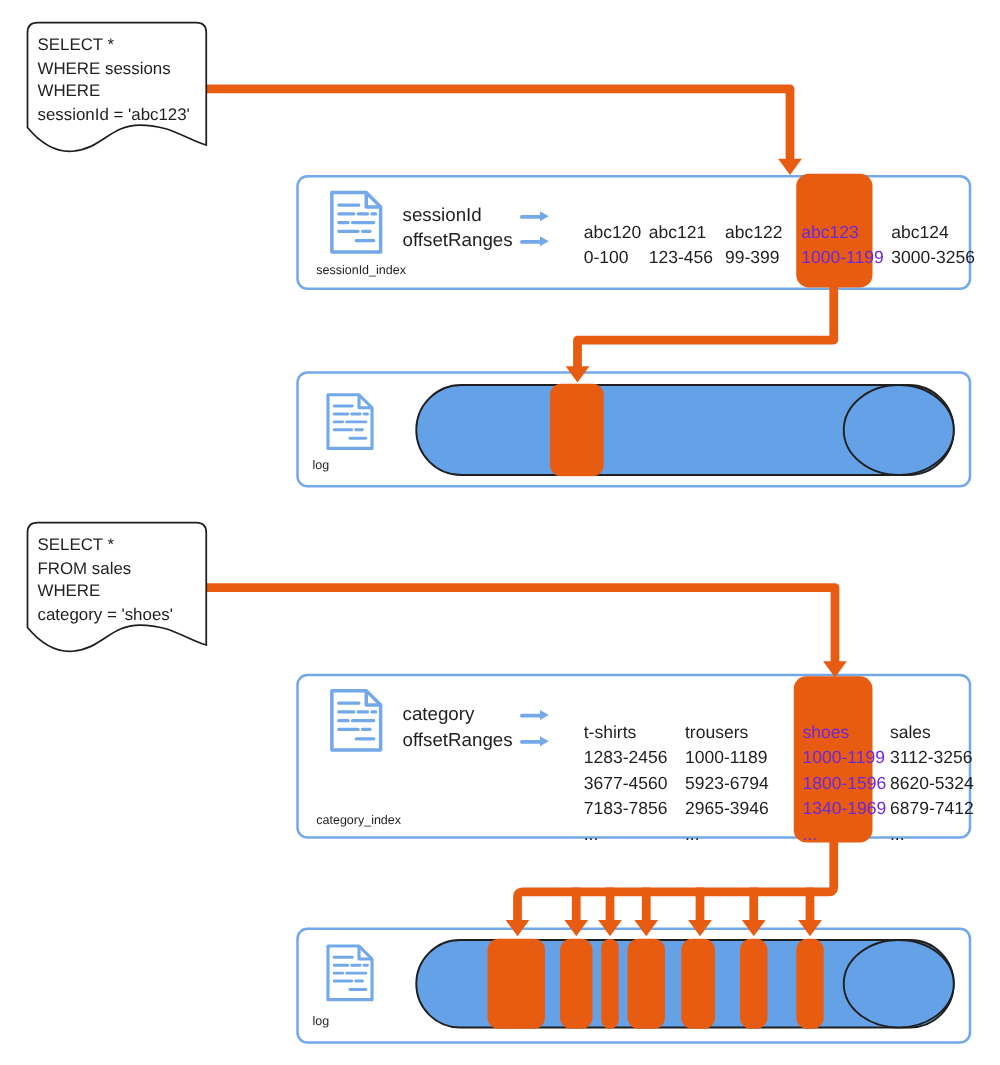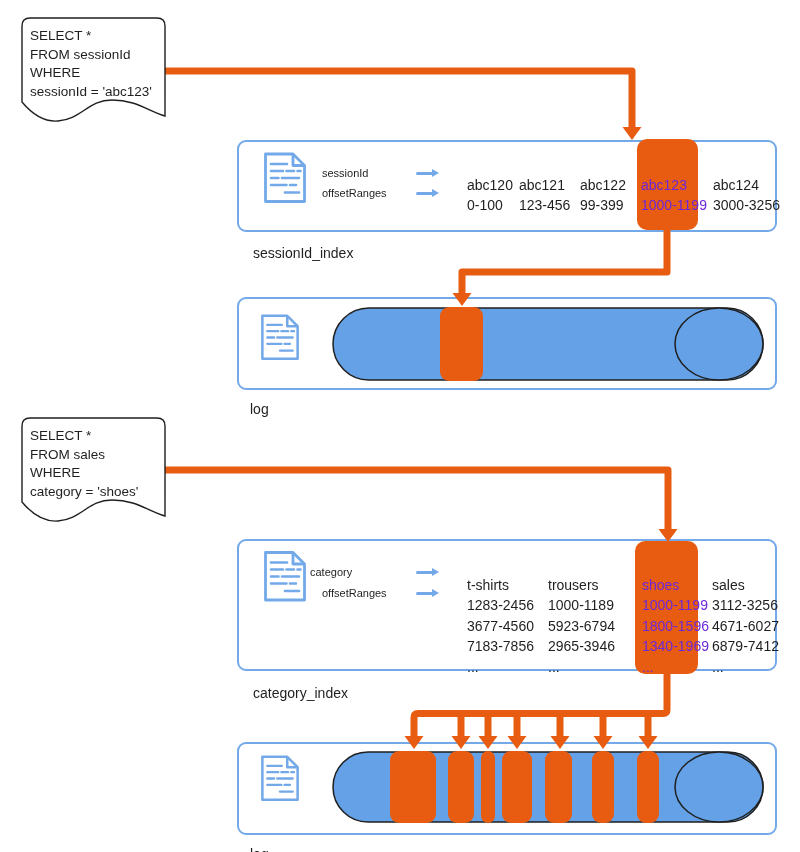--- a/index.html
+++ b/index.html
@@ -14,22 +14,22 @@
     font-family:"Liberation Sans", sans-serif;color:var(--ink);
   }
   .box{
     position:absolute;box-sizing:border-box;background:#fff;
     border:2.5px solid var(--blue-border);border-radius:9px;z-index:1;
   }
   .hcell{
     position:absolute;background:var(--orange);border-radius:10px;z-index:2;
   }
   .layer{position:absolute;left:0;top:0;z-index:3;}
-  .t{position:absolute;font-size:11px;line-height:16px;white-space:nowrap;z-index:4;}
-  .lbl{font-size:14px;margin-top:36px;}
+  .t{position:absolute;font-size:15px;line-height:16px;white-space:nowrap;z-index:4;}
+  .lbl{font-size:10px;}
   .qtext{position:absolute;font-size:13.5px;line-height:18.6px;white-space:nowrap;z-index:4;}
   .col{position:absolute;font-size:14px;line-height:20.4px;white-space:nowrap;z-index:4;margin-top:12px;}
   .col.white{color:#6d28d9;}
   .mini-arrow{position:absolute;width:17px;height:2.6px;background:var(--blue-border);border-radius:2px;z-index:4;}
   .mini-arrow::after{
     content:"";position:absolute;left:16px;top:-3.3px;width:0;height:0;
     border-left:7px solid var(--blue-border);
     border-top:4.6px solid transparent;border-bottom:4.6px solid transparent;
   }
 </style>
@@ -119,21 +119,21 @@
     <path transform="translate(0,400)" d="M30 18 L157 18 Q165 18 165 26 L165 116 C148 111 136 100 112 100 C88 100 82 119 58 121 C44 122 32 114 22 102 L22 26 Q22 18 30 18 Z" fill="#fff" stroke="#1f1f1f" stroke-width="1.4"></path>
 
     <use href="#docicon" x="263" y="152" width="44" height="52"></use>
     <use href="#docicon" x="260" y="314" width="40" height="47"></use>
     <use href="#docicon" x="263" y="550" width="44" height="53"></use>
     <use href="#docicon" x="260" y="755" width="40" height="47"></use>
   </svg>
 
   <div class="qtext" style="left:30px;top:27px">
     <div>SELECT *</div>
-    <div>FROM sessionId</div>
+    <div>WHERE sessions</div>
     <div>WHERE</div>
     <div>sessionId = 'abc123'</div>
   </div>
 
   <div class="qtext" style="left:30px;top:427px">
     <div>SELECT *</div>
     <div>FROM sales</div>
     <div>WHERE</div>
     <div>category = 'shoes'</div>
   </div>
@@ -160,21 +160,21 @@
     <div>1000-1199</div>
   </div>
   <div class="col" style="left:713px;top:163px">
     <div>abc124</div>
     <div>3000-3256</div>
   </div>
   <div class="t lbl" style="left:253px;top:209px">sessionId_index</div>
 
   <div class="t lbl" style="left:250px;top:365px">log</div>
 
-  <div class="t" style="left:310px;top:564px">category</div>
+  <div class="t" style="left:322px;top:564px">category</div>
   <div class="t" style="left:322px;top:585px">offsetRanges</div>
   <span class="mini-arrow" style="left:416px;top:571px"></span>
   <span class="mini-arrow" style="left:416px;top:592px"></span>
 
   <div class="col" style="left:467px;top:563px">
     <div>t-shirts</div>
     <div>1283-2456</div>
     <div>3677-4560</div>
     <div>7183-7856</div>
     <div>...</div>
@@ -189,21 +189,21 @@
   <div class="col white" style="left:642px;top:563px">
     <div>shoes</div>
     <div>1000-1199</div>
     <div>1800-1596</div>
     <div>1340-1969</div>
     <div>...</div>
   </div>
   <div class="col" style="left:712px;top:563px">
     <div>sales</div>
     <div>3112-3256</div>
-    <div>4671-6027</div>
+    <div>8620-5324</div>
     <div>6879-7412</div>
     <div>...</div>
   </div>
   <div class="t lbl" style="left:253px;top:649px">category_index</div>
 
   <div class="t lbl" style="left:250px;top:810px">log</div>
 
 </div>
 
 </body></html>

